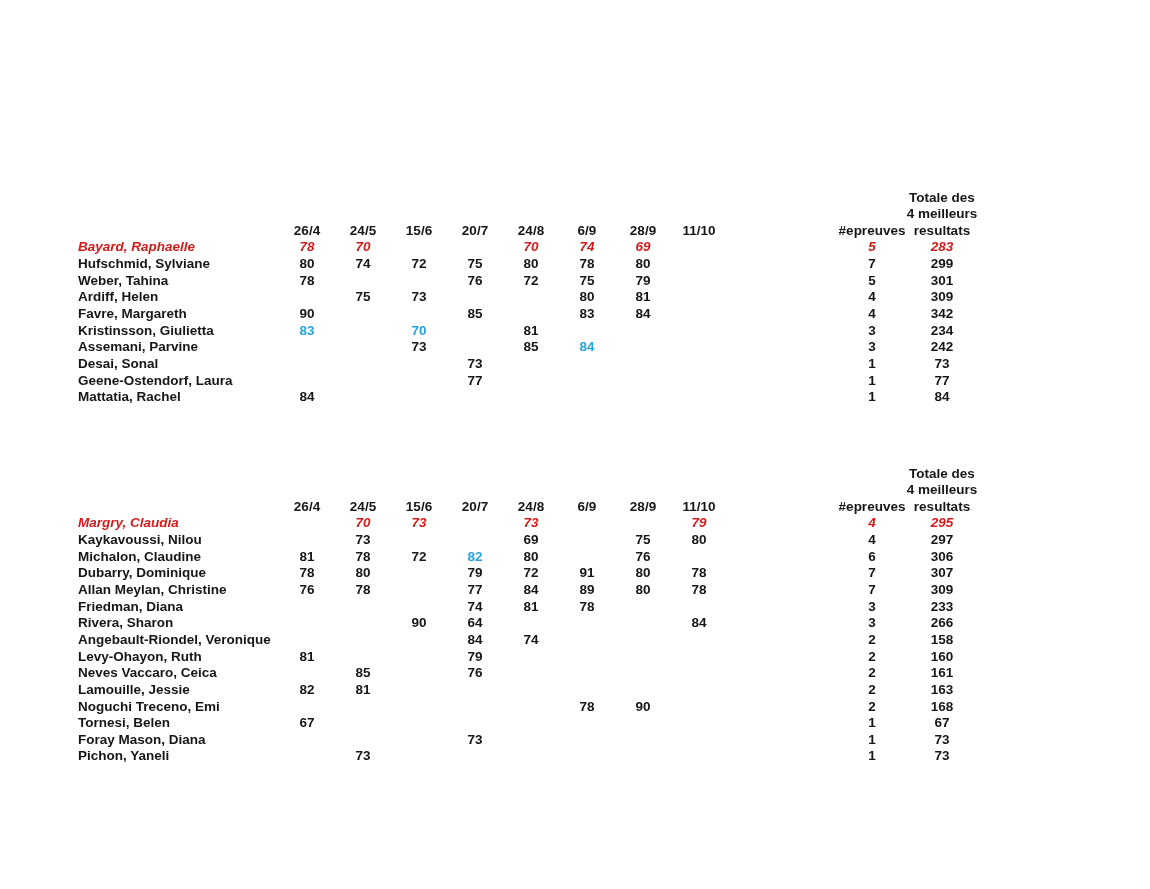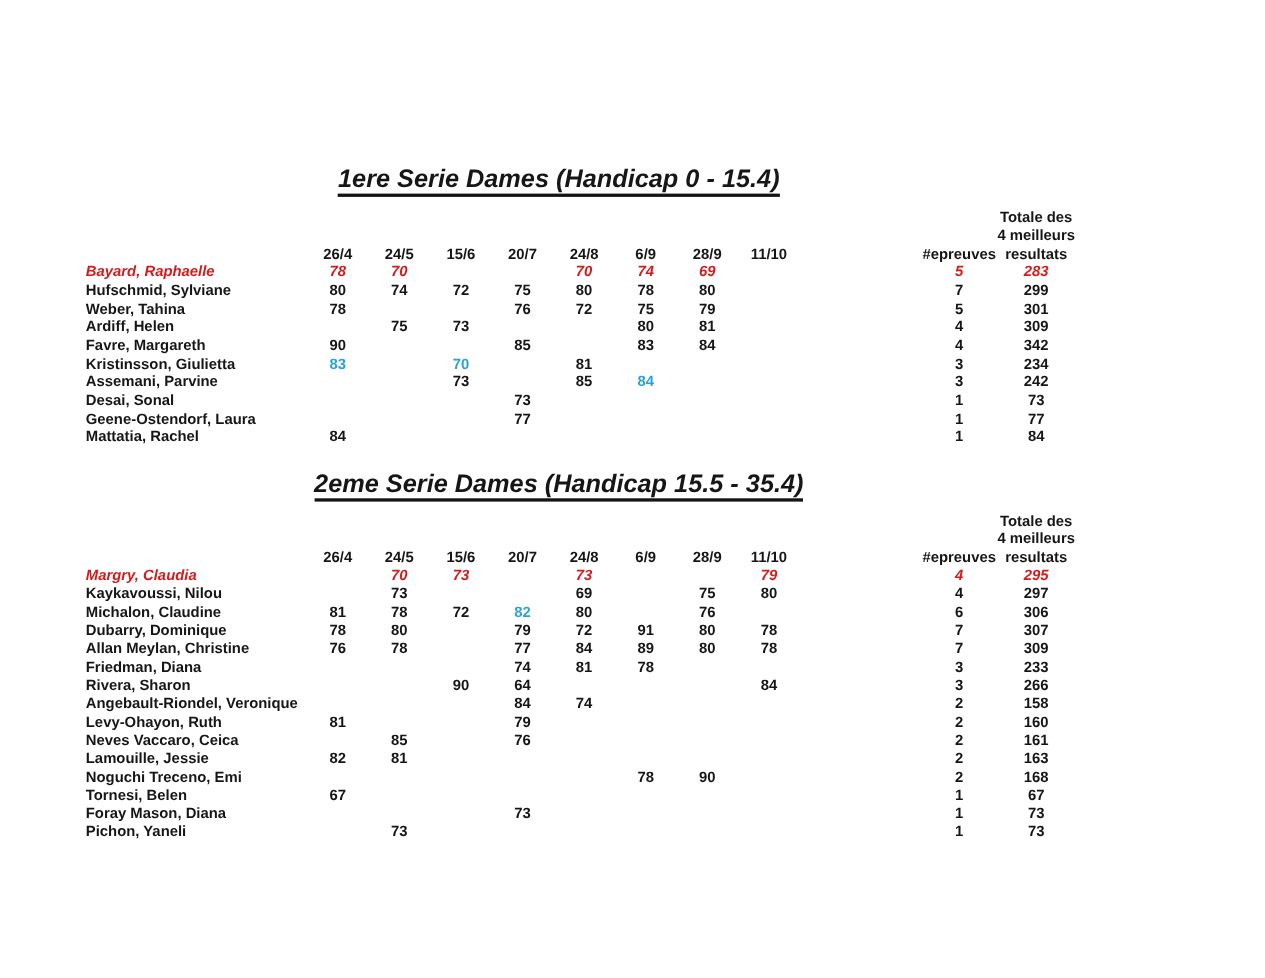--- a/index.html
+++ b/index.html
@@ -45,23 +45,20 @@
   .cell.hdr{font-style:normal;}
   .leader{color:var(--red);font-style:italic;}
   .blue{color:var(--blue);font-style:normal;}
 </style>
 </head>
 <body>
 
 <div class="sheet" style="--red: #d21c1c; --blue: #29a3dc; color: rgb(22, 22, 22);">
 
 
-  <div class="serie-title" style="top:149px;">
-    <span class="u">1ere Serie Dames (Handicap 0 - 15.4)</span>
-  </div>
 
   <div class="grid" style="top:189px;">
       <div class="cell hdr" style="grid-area: 1 / 12;">Totale des</div>
       <div class="cell hdr" style="grid-area: 2 / 12;">4 meilleurs</div>
       <div class="cell hdr" style="grid-area: 3 / 2;">26/4</div>
       <div class="cell hdr" style="grid-area: 3 / 3;">24/5</div>
       <div class="cell hdr" style="grid-area: 3 / 4;">15/6</div>
       <div class="cell hdr" style="grid-area: 3 / 5;">20/7</div>
       <div class="cell hdr" style="grid-area: 3 / 6;">24/8</div>
       <div class="cell hdr" style="grid-area: 3 / 7;">6/9</div>
@@ -128,23 +125,20 @@
       <div class="cell name" style="grid-area: 12 / 1;">Geene-Ostendorf, Laura</div>
       <div class="cell score" style="grid-area: 12 / 5;">77</div>
       <div class="cell epr" style="grid-area: 12 / 11;">1</div>
       <div class="cell total" style="grid-area: 12 / 12;">77</div>
       <div class="cell name" style="grid-area: 13 / 1;">Mattatia, Rachel</div>
       <div class="cell score" style="grid-area: 13 / 2;">84</div>
       <div class="cell epr" style="grid-area: 13 / 11;">1</div>
       <div class="cell total" style="grid-area: 13 / 12;">84</div>
     </div>
 
-  <div class="serie-title" style="top:426px;">
-    <span class="u">2eme Serie Dames (Handicap 15.5 - 35.4)</span>
-  </div>
 
   <div class="grid" style="top:465px;">
       <div class="cell hdr" style="grid-area: 1 / 12;">Totale des</div>
       <div class="cell hdr" style="grid-area: 2 / 12;">4 meilleurs</div>
       <div class="cell hdr" style="grid-area: 3 / 2;">26/4</div>
       <div class="cell hdr" style="grid-area: 3 / 3;">24/5</div>
       <div class="cell hdr" style="grid-area: 3 / 4;">15/6</div>
       <div class="cell hdr" style="grid-area: 3 / 5;">20/7</div>
       <div class="cell hdr" style="grid-area: 3 / 6;">24/8</div>
       <div class="cell hdr" style="grid-area: 3 / 7;">6/9</div>

